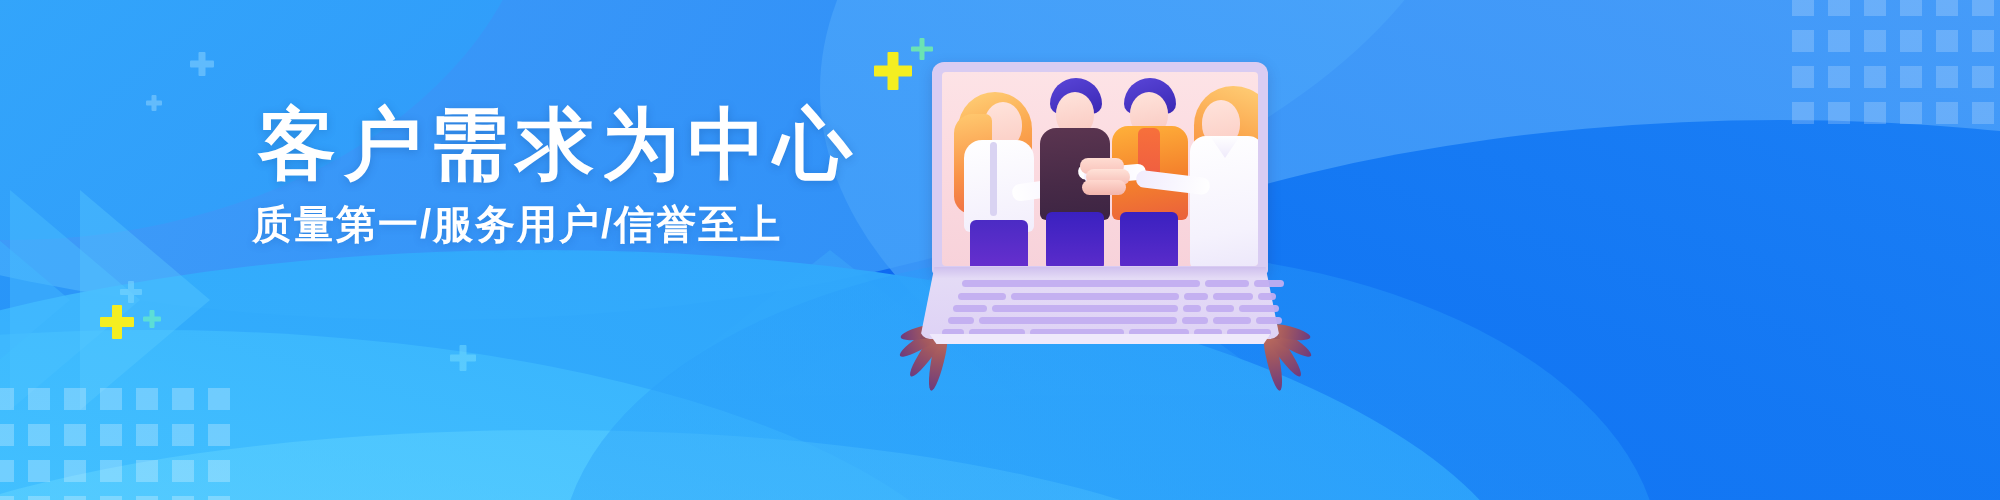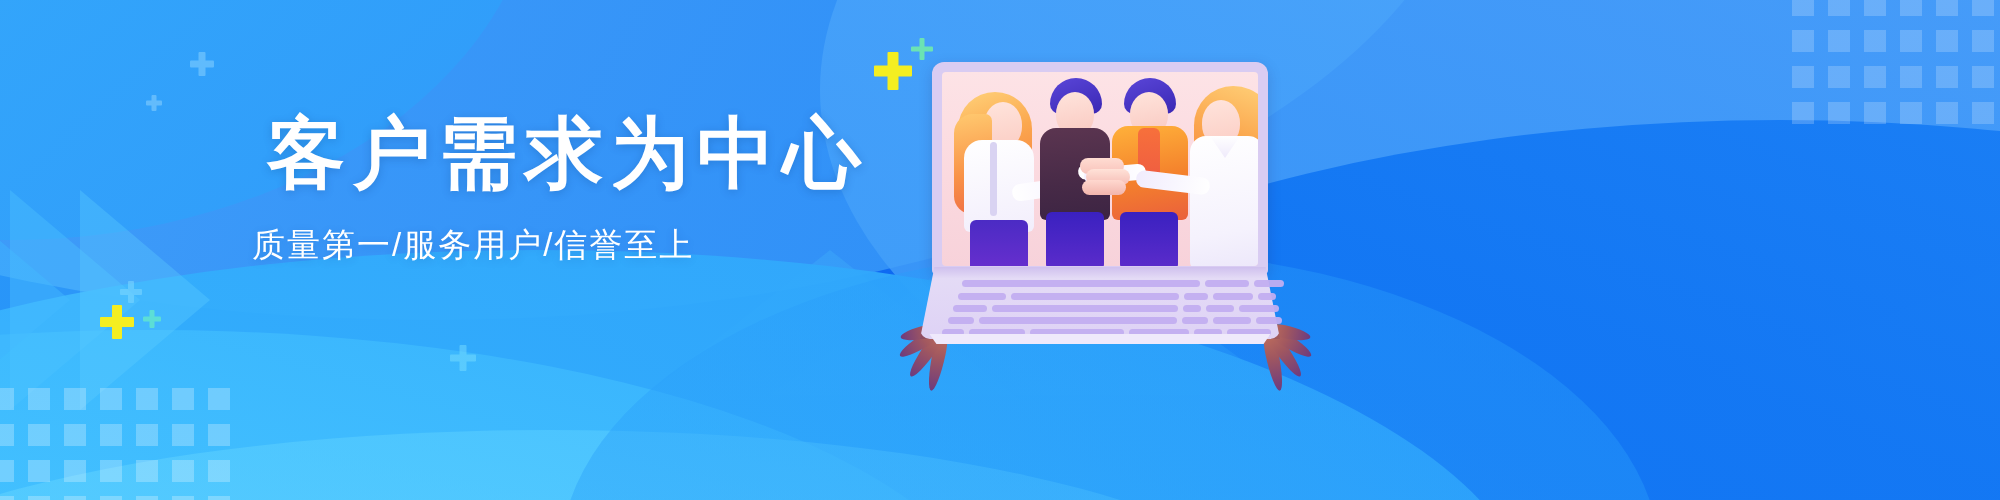--- a/index.html
+++ b/index.html
@@ -112,27 +112,27 @@
   .cross-c1{left:911px;top:38px;width:22px;height:22px;--t:5px;color:#6ee7b0;opacity:.95;}
   .cross-c2{left:143px;top:310px;width:18px;height:18px;--t:5px;color:#5fe3d2;opacity:.9;}
   .cross-c3{left:120px;top:281px;width:22px;height:22px;--t:6px;color:#7fd8ff;opacity:.55;}
   .cross-c4{left:190px;top:52px;width:24px;height:24px;--t:7px;color:#8fd6ff;opacity:.5;}
   .cross-c5{left:146px;top:95px;width:16px;height:16px;--t:5px;color:#9fdcff;opacity:.45;}
   .cross-c6{left:450px;top:345px;width:26px;height:26px;--t:7px;color:#7fe3ff;opacity:.45;}
 
   
   .copy{position:absolute;left:250px;top:96px;width:600px;}
   .headline{
-    margin:17px;color:#ffffff;font-size:78px;line-height:1.05;font-weight:700;
+    margin:8px;color:#ffffff;font-size:78px;line-height:1.05;font-weight:700;
     letter-spacing:8px;white-space:nowrap;
     text-shadow:0 2px 10px rgba(3,48,120,.22);
   }
   .subline{
-    margin:32px 0 0 2px;color:#ffffff;font-size:33px;line-height:1.1;
-    font-weight:400;letter-spacing:2px;white-space:nowrap;
+    margin:16px 0 0 2px;color:#ffffff;font-size:40px;line-height:1.1;
+    font-weight:700;letter-spacing:2px;white-space:nowrap;
     text-shadow:0 2px 8px rgba(3,48,120,.18);
   }
 
   
   .laptop{position:absolute;left:920px;top:62px;width:360px;height:290px;}
   .lid{
     position:absolute;left:12px;top:0;width:336px;height:212px;
     background:#d9ccf2;border-radius:12px 12px 4px 4px;
     box-shadow:0 4px 14px rgba(40,20,90,.18);
   }

